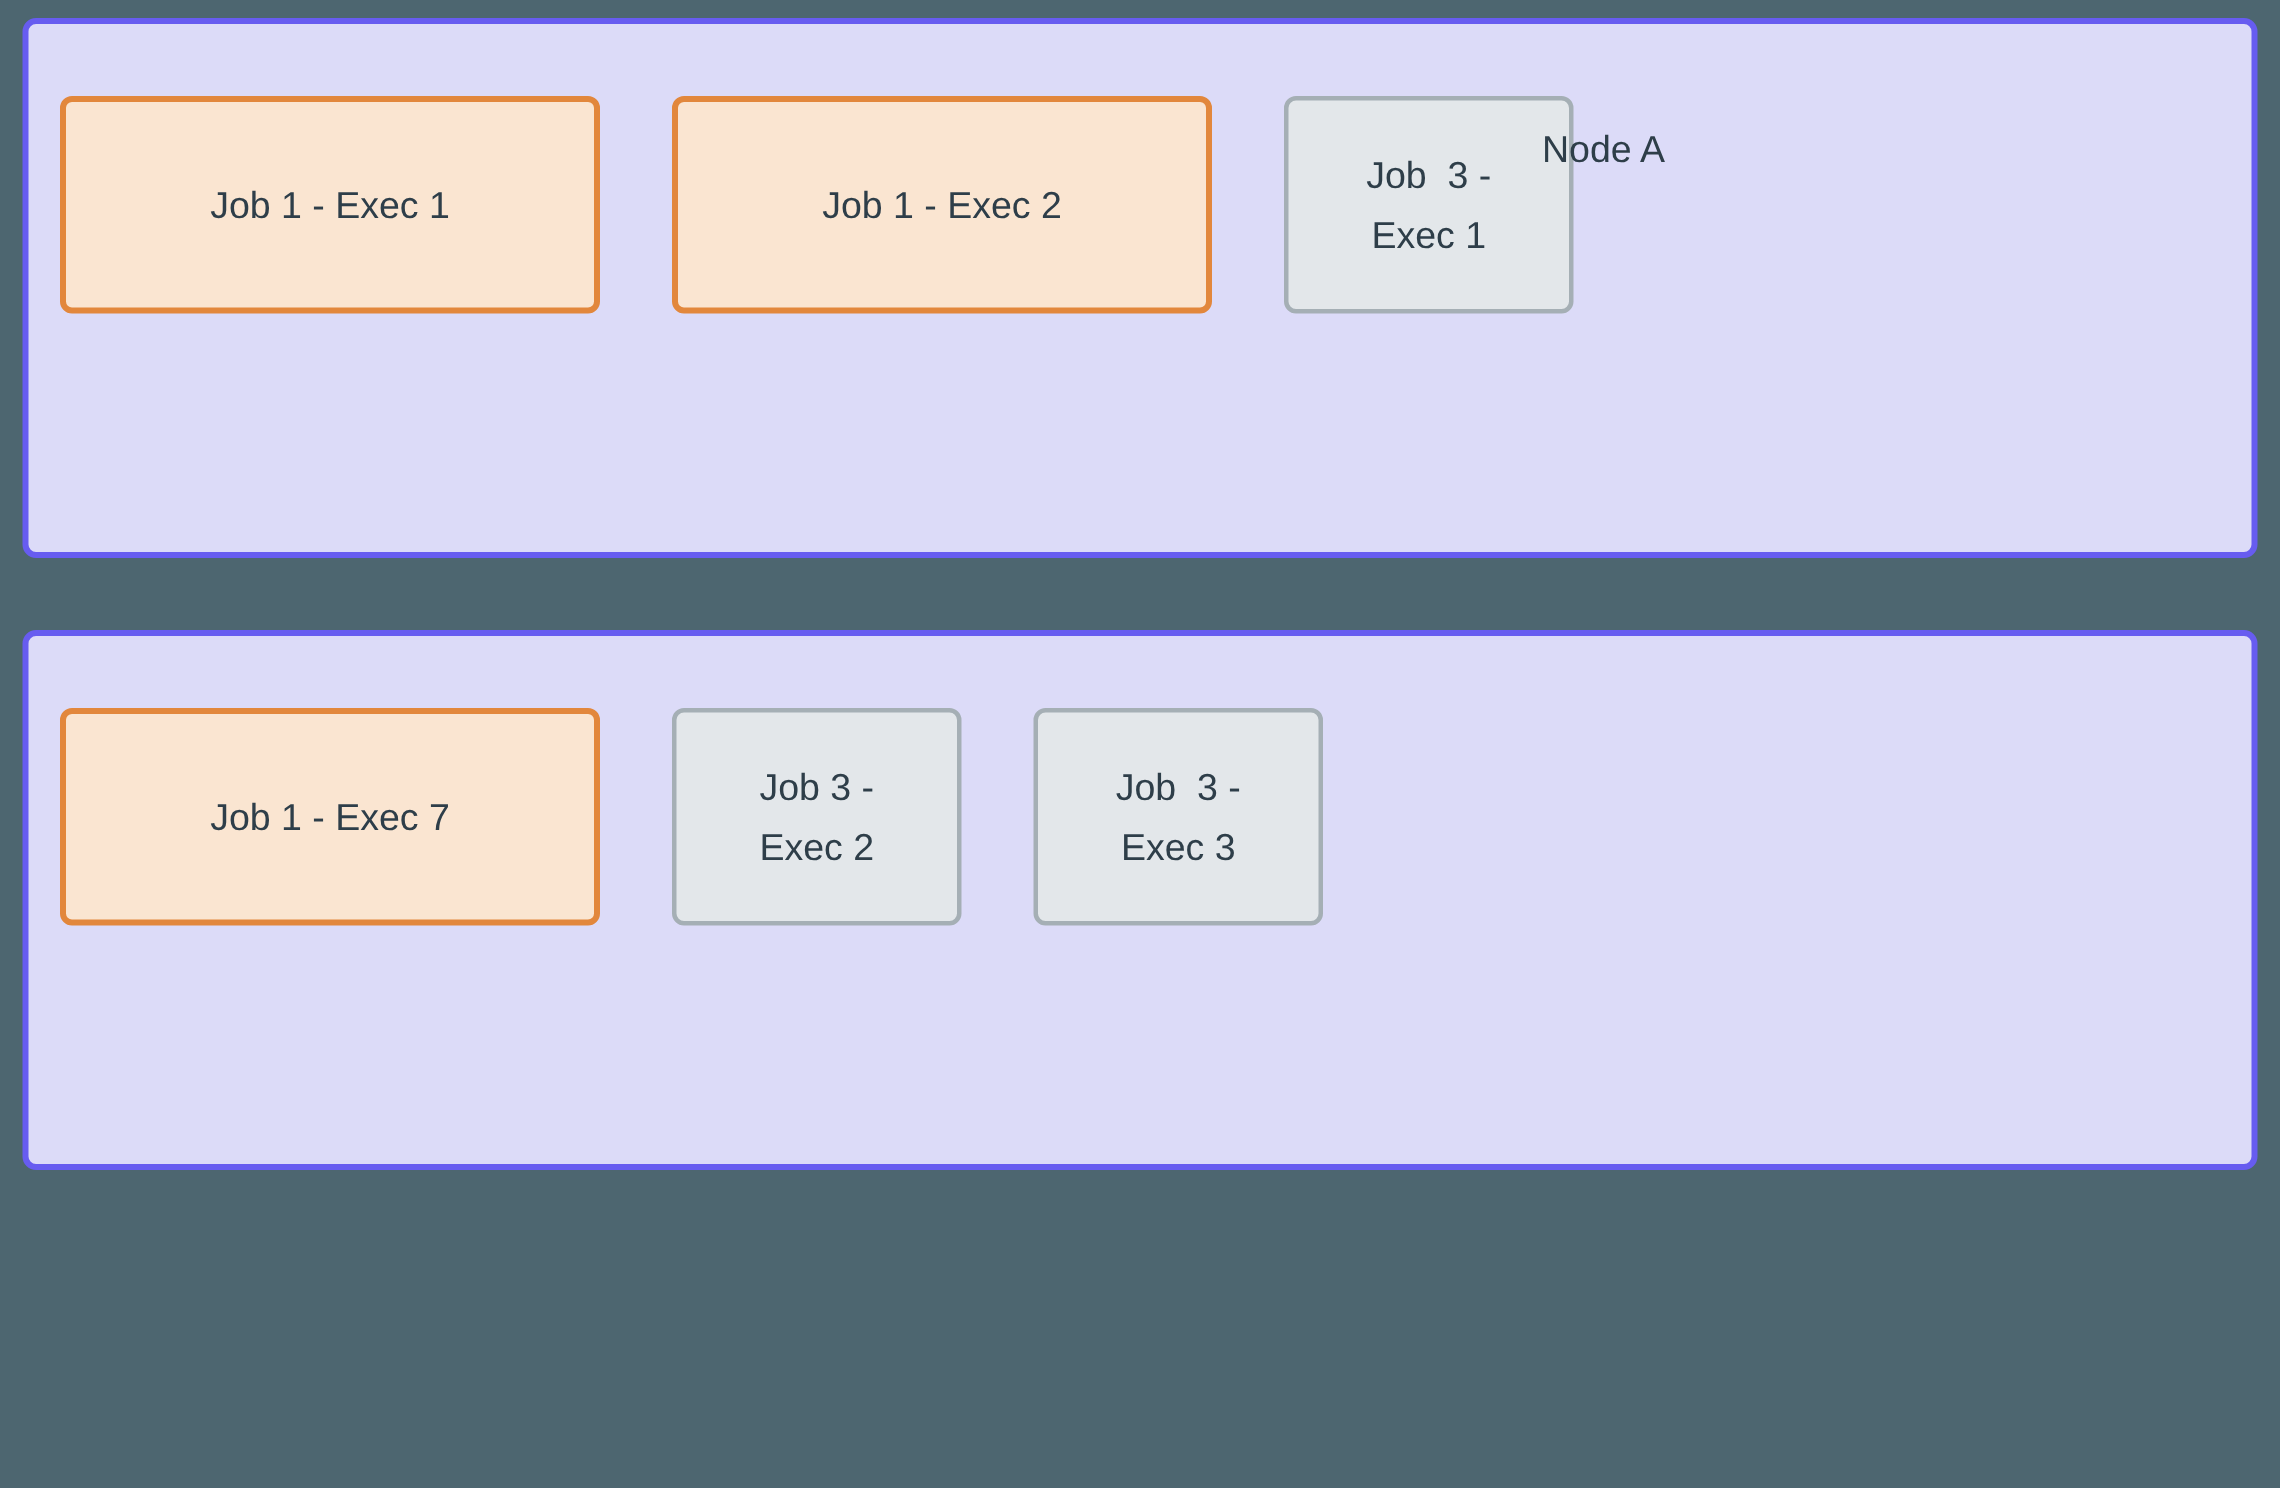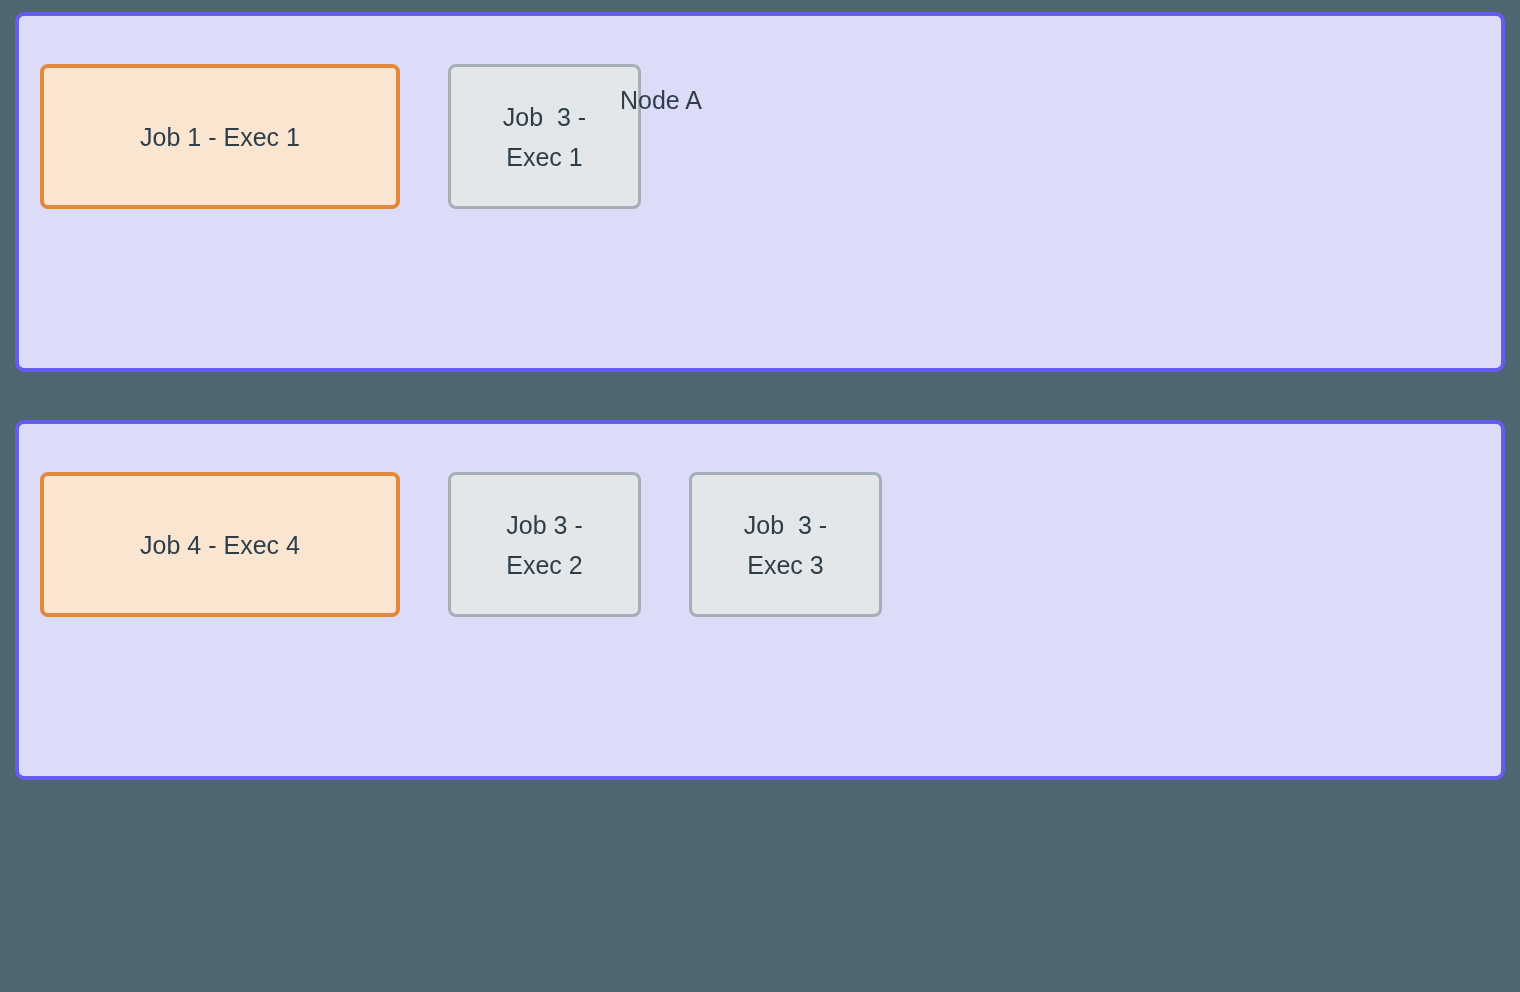--- a/index.html
+++ b/index.html
@@ -84,32 +84,35 @@
 </head>
 <body>
 
 <div class="canvas">
 
   <section class="node">
     <div class="exec-row">
       <div class="exec job1">
         <span>Job 1 - Exec 1</span>
       </div>
+      <div class="exec job1">
+        <span>Job 1 - Exec 2</span>
+      </div>
       <div class="exec job3">
         <span>Job  3 -
 Exec 1</span>
       </div>
     </div>
     <div class="node-label">Node A</div>
   </section>
 
   <section class="node">
     <div class="exec-row">
       <div class="exec job1">
-        <span>Job 4 - Exec 4</span>
+        <span>Job 1 - Exec 7</span>
       </div>
       <div class="exec job3">
         <span>Job 3 -
 Exec 2</span>
       </div>
       <div class="exec job3">
         <span>Job  3 -
 Exec 3</span>
       </div>
     </div>

